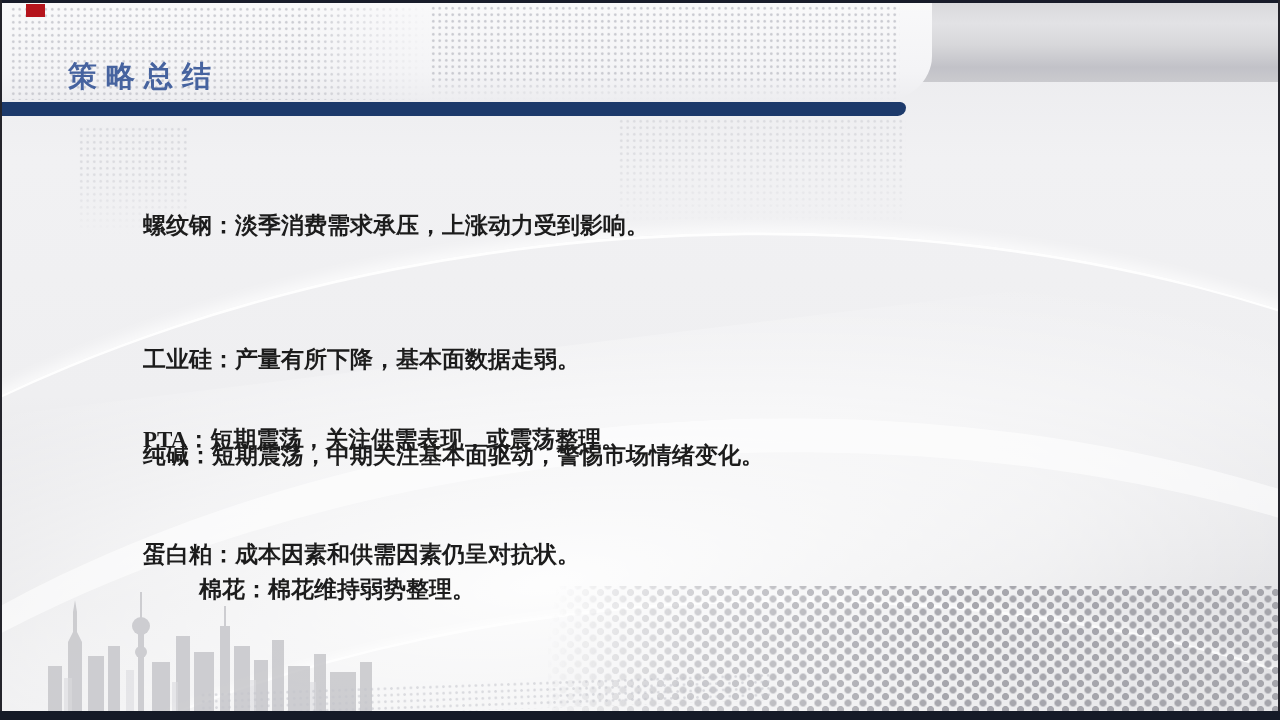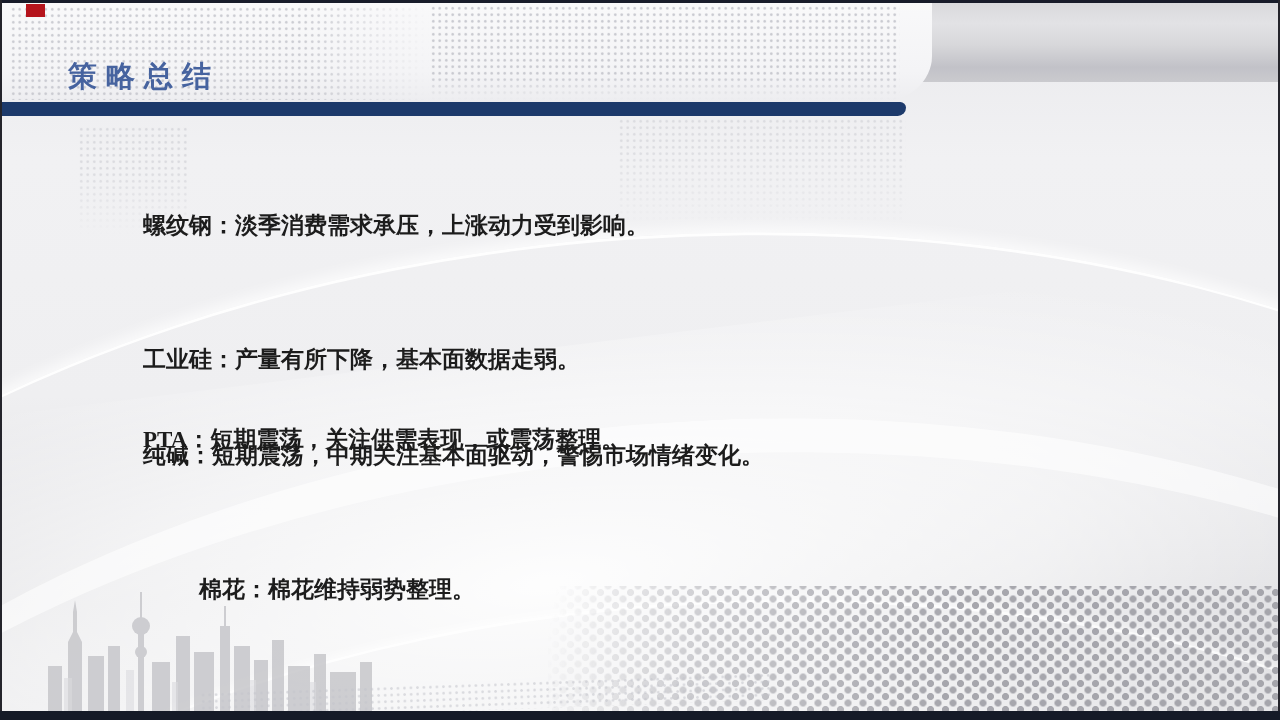--- a/index.html
+++ b/index.html
@@ -170,20 +170,23 @@
   </div>
   <div class="strategy-line line-4">
     <span>工业硅：</span><span>产量有所下降，基本面数据走弱。</span>
   </div>
   <div class="strategy-line line-5">
     <span>PTA：</span><span>短期震荡，关注供需表现，或震荡整理。</span>
   </div>
   <div class="strategy-line line-6">
     <span>纯碱：</span><span>短期震荡，中期关注基本面驱动，警惕市场情绪变化。</span>
   </div>
+  <div class="strategy-line line-8">
+    <span>蛋白粕：</span><span>成本因素和供需因素仍呈对抗状。</span>
+  </div>
   <div class="strategy-line line-9">
     <span>棉花：</span><span>棉花维持弱势整理。</span>
   </div>
 
   <div class="edge-top"></div>
   <div class="edge-left"></div>
   <div class="edge-right"></div>
   <div class="footer-bar"></div>
 
 </div>

